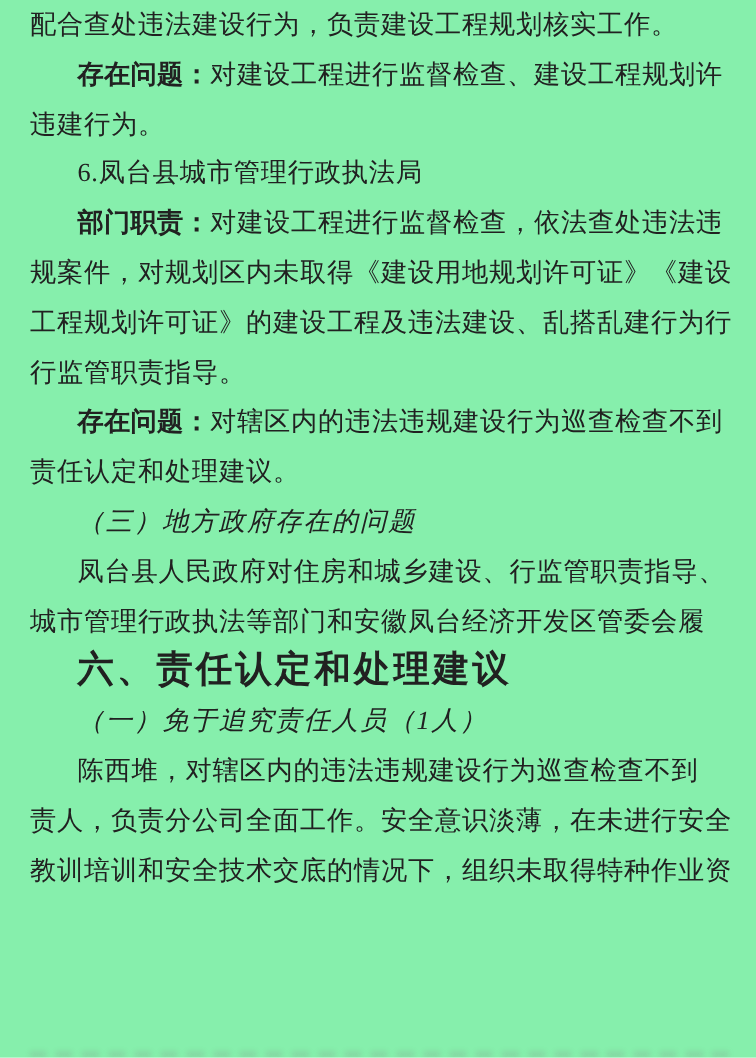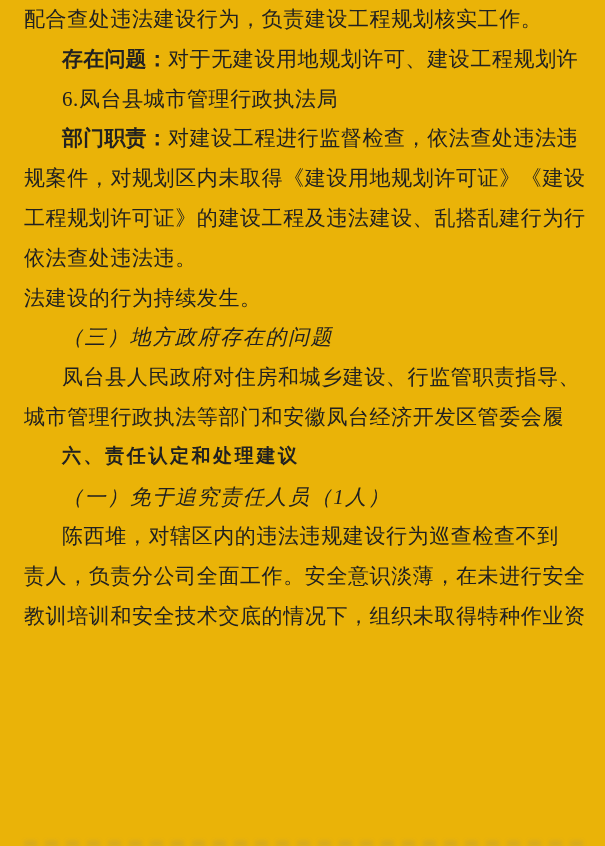--- a/index.html
+++ b/index.html
@@ -30,23 +30,23 @@
     white-space: nowrap;
     text-align: left;
   }
   .line.indent { padding-left: 38px; }
   .line .prefix { font-weight: bold; letter-spacing: 0.2px; margin-top: 44px; }
   .line.kaiti {
     font-style: italic;
     letter-spacing: 1.6px;
   }
   .line.heading {
-    font-family: Liberation Mono, monospace;
+    font-family: Liberation Sans, sans-serif;
     font-weight: bold;
-    font-size: 19px;
+    font-size: 29px;
     letter-spacing: 2.6px;
     font-style: normal;
   }
   
   .bottom-artifact {
     position: absolute;
     left: 24px;
     right: 22px;
     bottom: 0;
     height: 5px;
@@ -55,41 +55,43 @@
       rgba(130,130,130,0.38) 0px, rgba(130,130,130,0.38) 13px,
       rgba(255,255,255,0) 13px, rgba(255,255,255,0) 21px
     );
     filter: blur(2px);
     opacity: 0.55;
   }
 </style>
 </head>
 <body>
 
-<div class="page" style="background: #eab308; color: rgb(33, 33, 33);">
+<div class="page" style="background: #86efac; color: rgb(33, 33, 33);">
   <div class="doc" id="doc">
   <div class="line"><span class="txt">配合查处违法建设行为，负责建设工程规划核实工作。</span></div>
 
-  <div class="line indent"><span class="prefix">存在问题：</span><span class="txt">对于无建设用地规划许可、建设工程规划许</span></div>
+  <div class="line indent"><span class="prefix">存在问题：</span><span class="txt">对建设工程进行监督检查、建设工程规划许</span></div>
 
 
+  <div class="line"><span class="txt">违建行为。</span></div>
 
   <div class="line indent"><span class="txt">6.凤台县城市管理行政执法局</span></div>
 
   <div class="line indent"><span class="prefix">部门职责：</span><span class="txt">对建设工程进行监督检查，依法查处违法违</span></div>
 
   <div class="line"><span class="txt">规案件，对规划区内未取得《建设用地规划许可证》《建设</span></div>
 
   <div class="line"><span class="txt">工程规划许可证》的建设工程及违法建设、乱搭乱建行为行</span></div>
 
-  <div class="line"><span class="txt">依法查处违法违。</span></div>
+  <div class="line"><span class="txt">行监管职责指导。</span></div>
+
+  <div class="line indent"><span class="prefix">存在问题：</span><span class="txt">对辖区内的违法违规建设行为巡查检查不到</span></div>
 
 
-
-  <div class="line"><span class="txt">法建设的行为持续发生。</span></div>
+  <div class="line"><span class="txt">责任认定和处理建议。</span></div>
 
   <div class="line indent kaiti"><span class="txt">（三）地方政府存在的问题</span></div>
 
   <div class="line indent"><span class="txt">凤台县人民政府对住房和城乡建设、行监管职责指导、</span></div>
 
   <div class="line"><span class="txt">城市管理行政执法等部门和安徽凤台经济开发区管委会履</span></div>
 
 
   <div class="line indent heading"><span class="txt">六、责任认定和处理建议</span></div>
 

